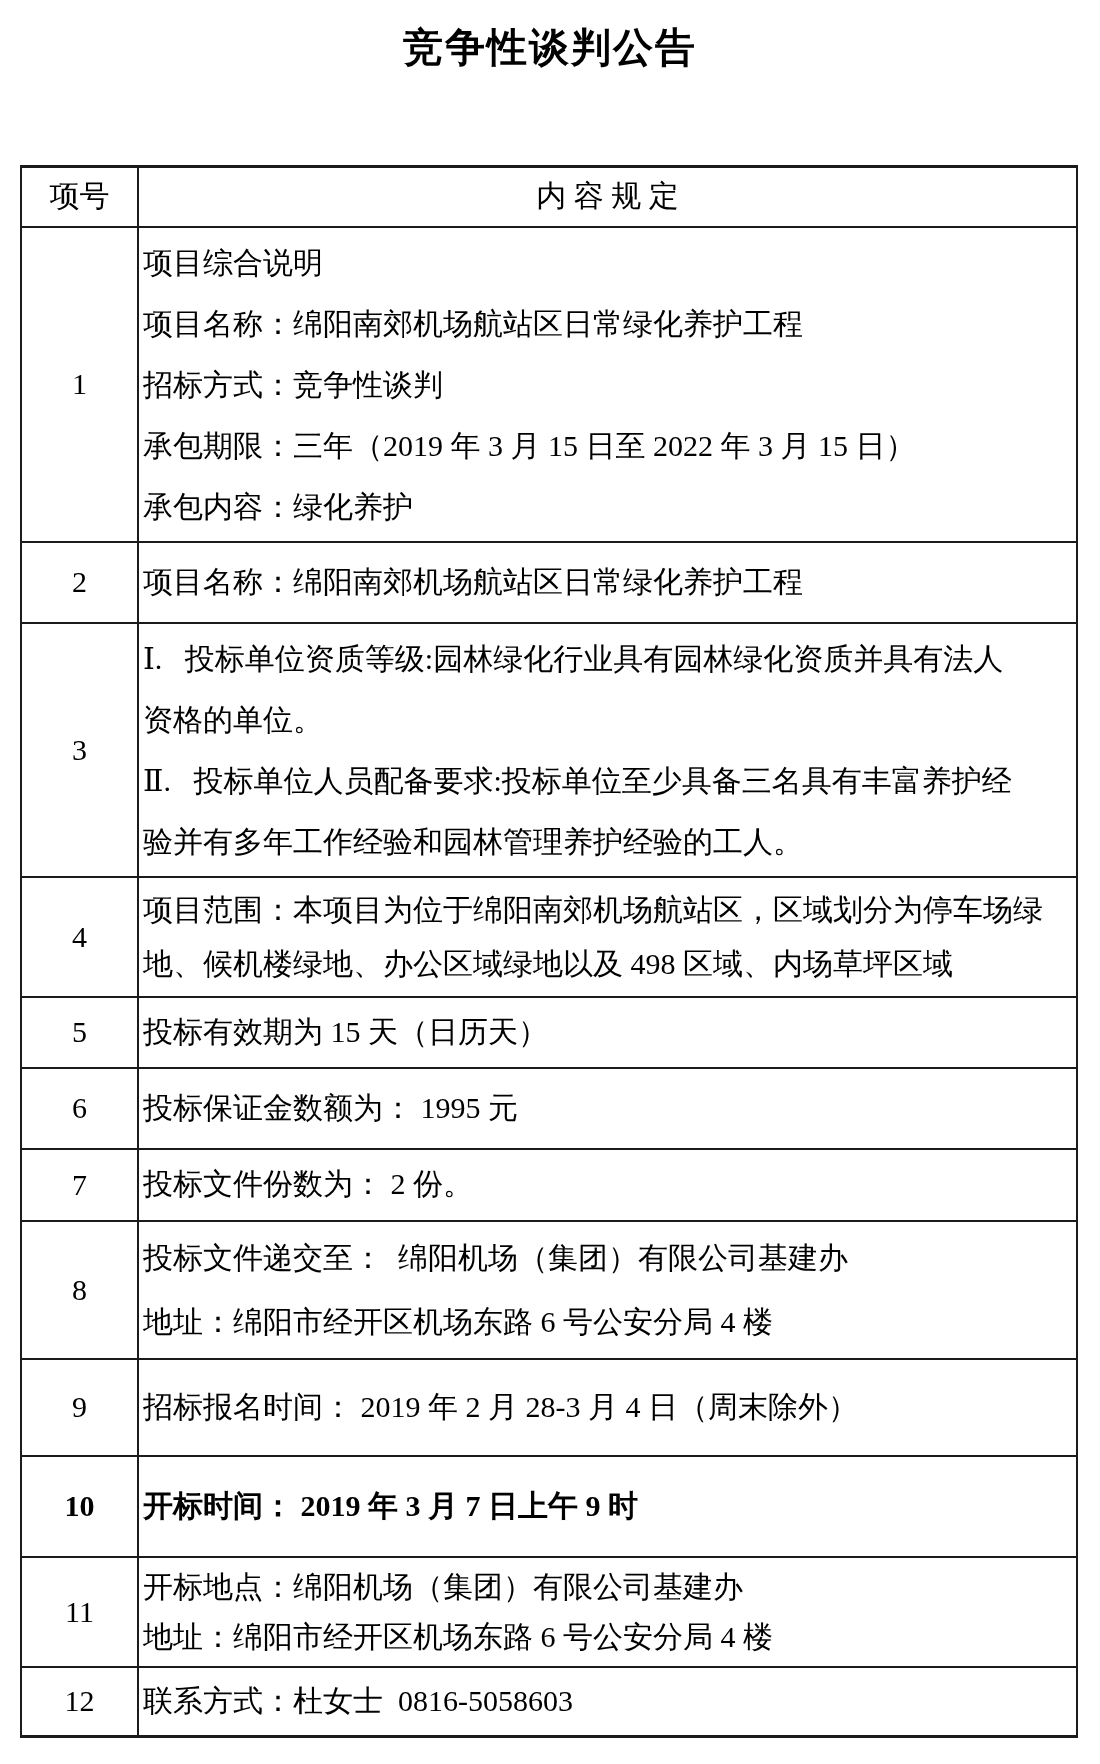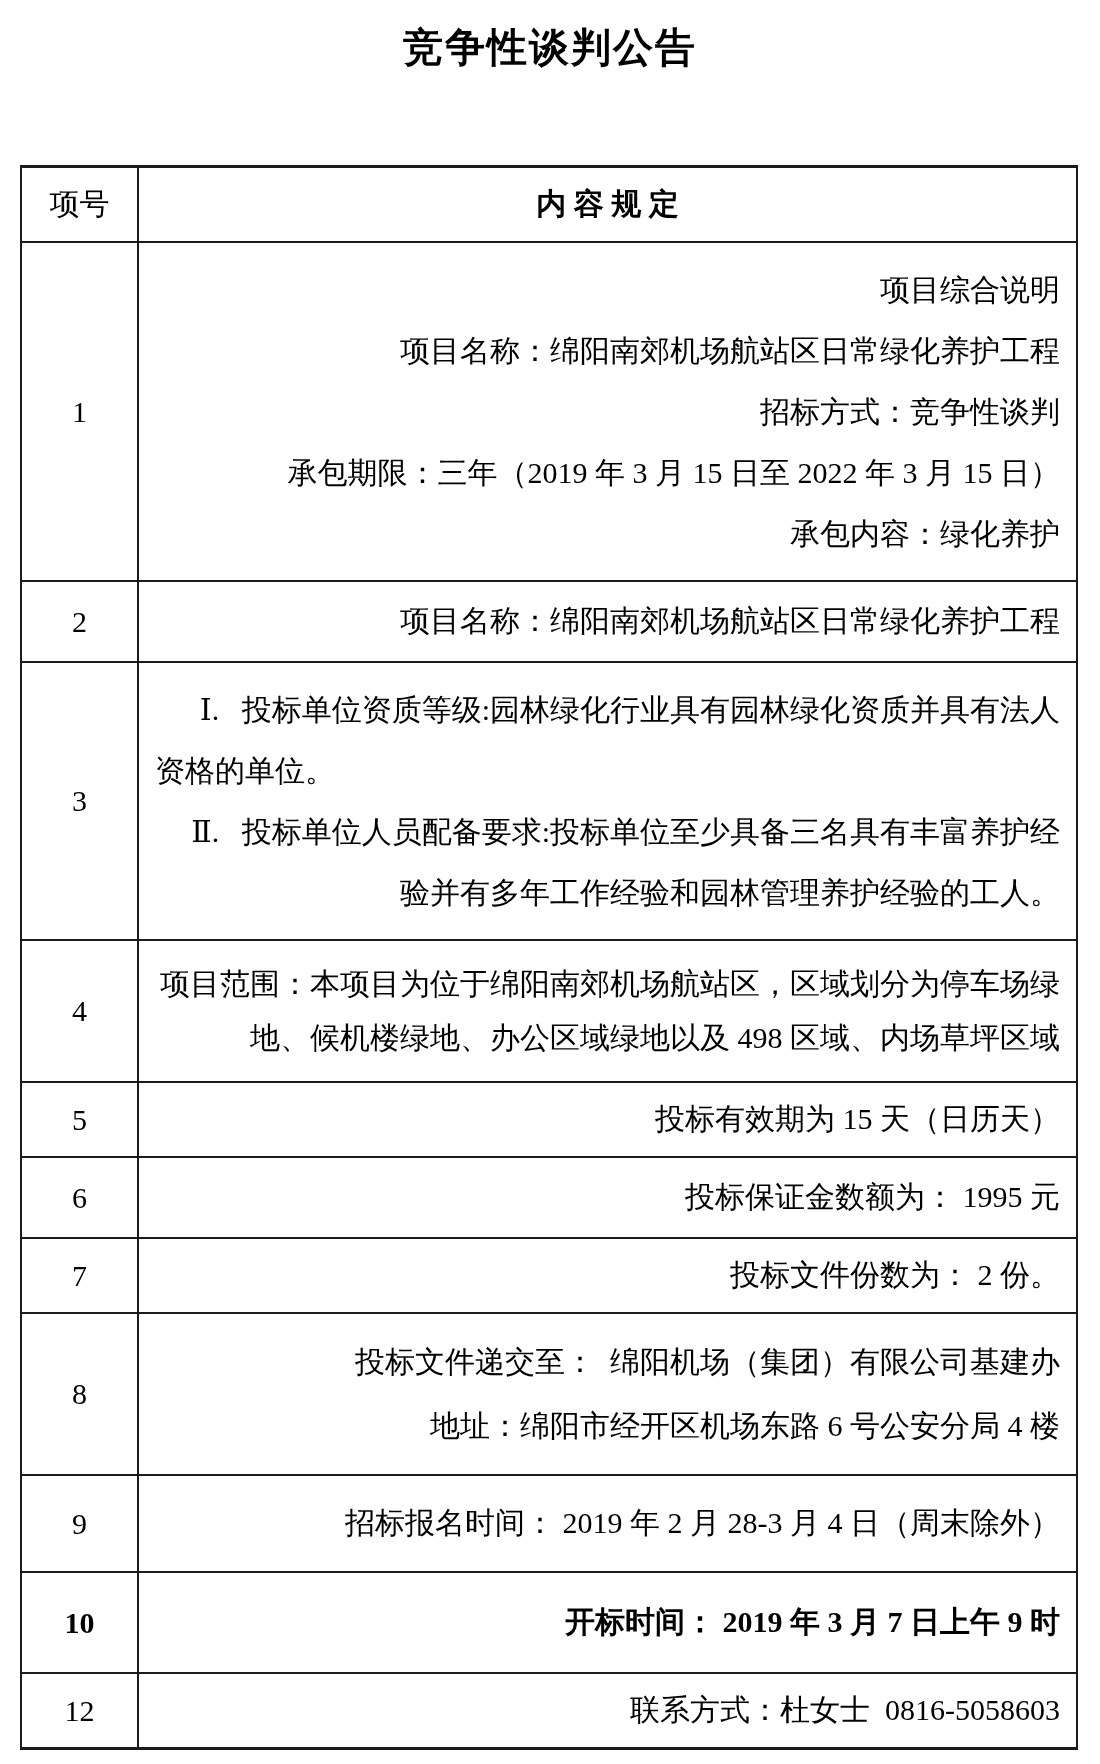--- a/index.html
+++ b/index.html
@@ -22,43 +22,41 @@
     width:1058px;
     margin:93px 0 0 20px;
     border-top:3px solid #1b1b1b;
     border-bottom:3px solid #1b1b1b;
     border-left:2px solid #1b1b1b;
     border-right:2px solid #1b1b1b;
   }
   table.announcement th,
   table.announcement td{
     border:2px solid #1b1b1b;
-    padding:16px;
+    padding:4px;
     vertical-align:middle;
   }
   col.c-num{width:117px;}
   th{font-weight:normal;}
   .num{
     text-align:center;
     font-size:30px;
   }
   .content{
     padding-left:13px;
     font-size:30px;
   }
   .content-header{
     text-align:center;
     font-size:30px;
     padding-top:10px;
-    font-weight:bold;
   }
   .line{
     white-space:pre;
     font-size:30px;
-    text-align:right;
   }
   .center{text-align:left;}
   .lh61 .line{line-height:61px;}
   .lh54 .line{line-height:54px;}
   .lh64 .line{line-height:64px;}
   .lh50 .line{line-height:50px;}
   tr.h60{height:60px;}
   tr.h306{height:306px;}
   tr.h81{height:81px;}
   tr.h244{height:244px;}
@@ -159,20 +157,27 @@
     </td>
   </tr>
 
   <tr class="h101">
     <td class="num">10</td>
     <td class="content">
       <div class="line">开标时间： 2019 年 3 月 7 日上午 9 时</div>
     </td>
   </tr>
 
+  <tr class="h97">
+    <td class="num">11</td>
+    <td class="content lh50">
+      <div class="line">开标地点：绵阳机场（集团）有限公司基建办</div>
+      <div class="line">地址：绵阳市经开区机场东路 6 号公安分局 4 楼</div>
+    </td>
+  </tr>
 
   <tr class="h98">
     <td class="num">12</td>
     <td class="content">
       <div class="line">联系方式：杜女士  0816-5058603</div>
     </td>
   </tr>
 </tbody>
   </table>
 

